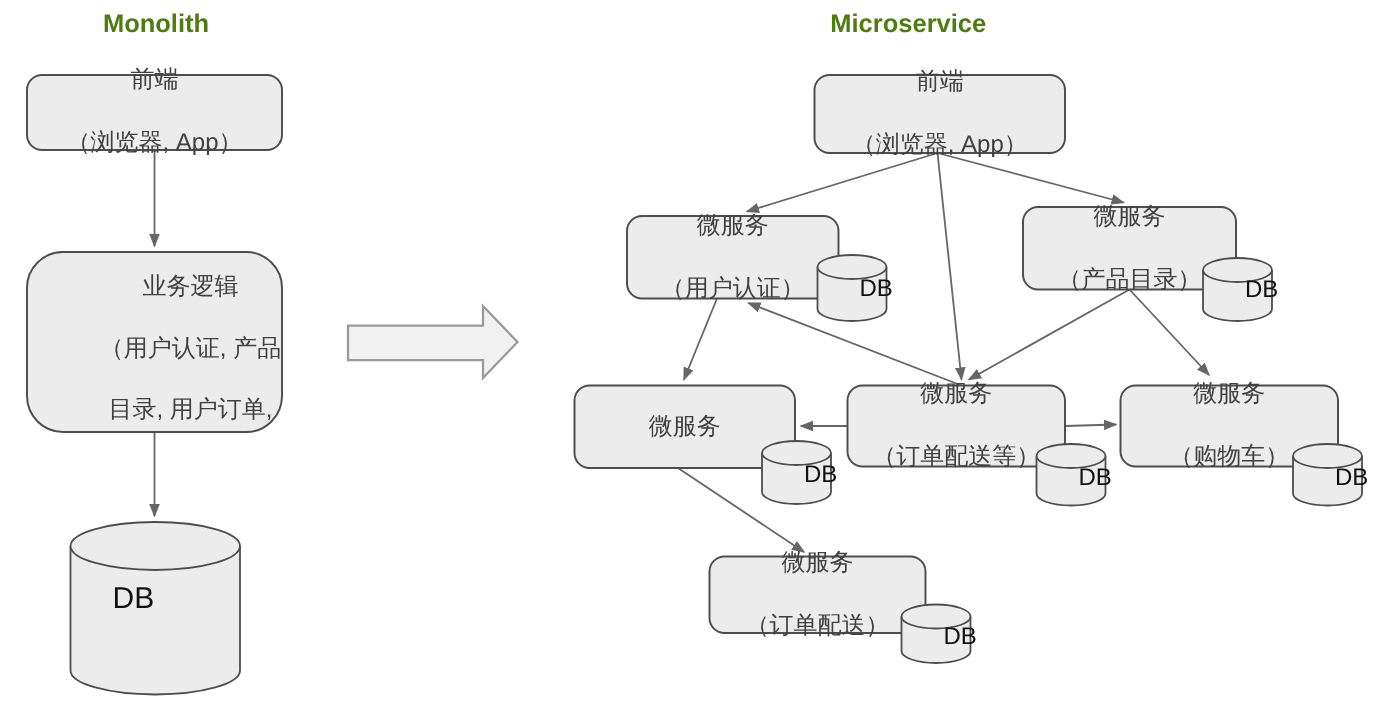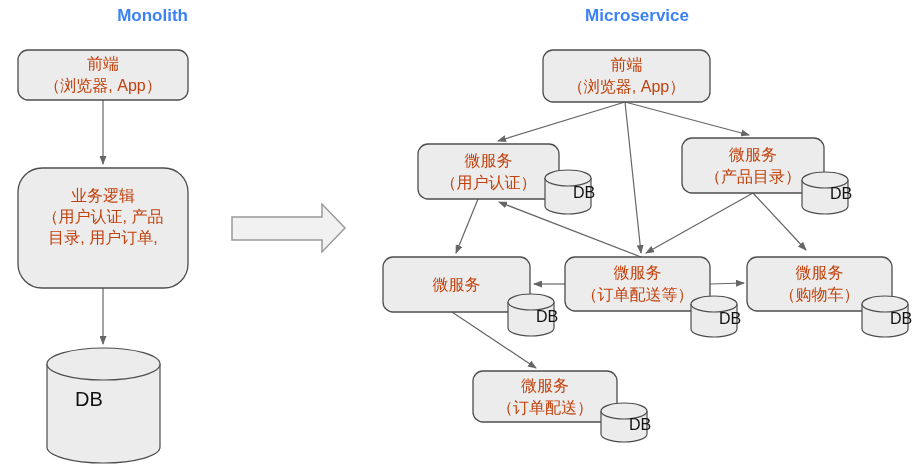--- a/index.html
+++ b/index.html
@@ -2,25 +2,25 @@
 <html><head>
 <meta charset="utf-8">
 <style>
   html,body{margin:0;padding:0;background:#ffffff;}
   .stage{
     position:relative;width:919px;height:473px;background:#ffffff;overflow:hidden;
     font-family:"Liberation Sans","DejaVu Sans",sans-serif;color:#111111;
   }
   .stage svg{position:absolute;left:0;top:0;}
   .diag-title{
-    position:absolute;text-align:right;font-weight:bold;font-size:17px;line-height:20px;color:#3b82f6;
+    position:absolute;text-align:center;font-weight:bold;font-size:17px;line-height:20px;color:#4d7c0f;
   }
   .boxtext{
     position:absolute;display:flex;flex-direction:column;justify-content:center;align-items:center;
-    text-align:center;font-size:16px;line-height:22px;color:#c2410c;
+    text-align:center;font-size:16px;line-height:22px;color:#404040;gap:20px;
   }
   .boxtext.small-lh{line-height:21px;}
   .dblabel{
     position:absolute;text-align:left;font-size:16px;color:#111;margin-left:28px;
   }
   .dblabel.big{font-size:20px;}
   
   .node{fill:#ececec;stroke:#4d4d4d;stroke-width:1.3;}
   .cyl{fill:#ececec;stroke:#4d4d4d;stroke-width:1.2;}
   .arrow{stroke:#666666;stroke-width:1.2;fill:none;}
@@ -95,21 +95,21 @@
     </g>
   </svg>
 
   <div class="diag-title" style="left:20px;top:6px;width:168px;">Monolith</div>
   <div class="diag-title" style="left:522px;top:6px;width:167px;">Microservice</div>
 
   <div class="boxtext" style="left:18px;top:50px;width:170px;height:50px;">
     <div>前端</div>
     <div>（浏览器, App）</div>
   </div>
-  <div class="boxtext small-lh" style="left:18px;top:156px;width:170px;height:120px;">
+  <div class="boxtext small-lh" style="left:18px;top:172px;width:170px;height:120px;padding-left:24px;">
     <div>业务逻辑</div>
     <div>（用户认证, 产品</div>
     <div>目录, 用户订单,</div>
   </div>
   <div class="dblabel big" style="left:47px;top:388px;width:113px;">DB</div>
 
   <div class="boxtext" style="left:543px;top:50px;width:167px;height:52px;">
     <div>前端</div>
     <div>（浏览器, App）</div>
   </div>

